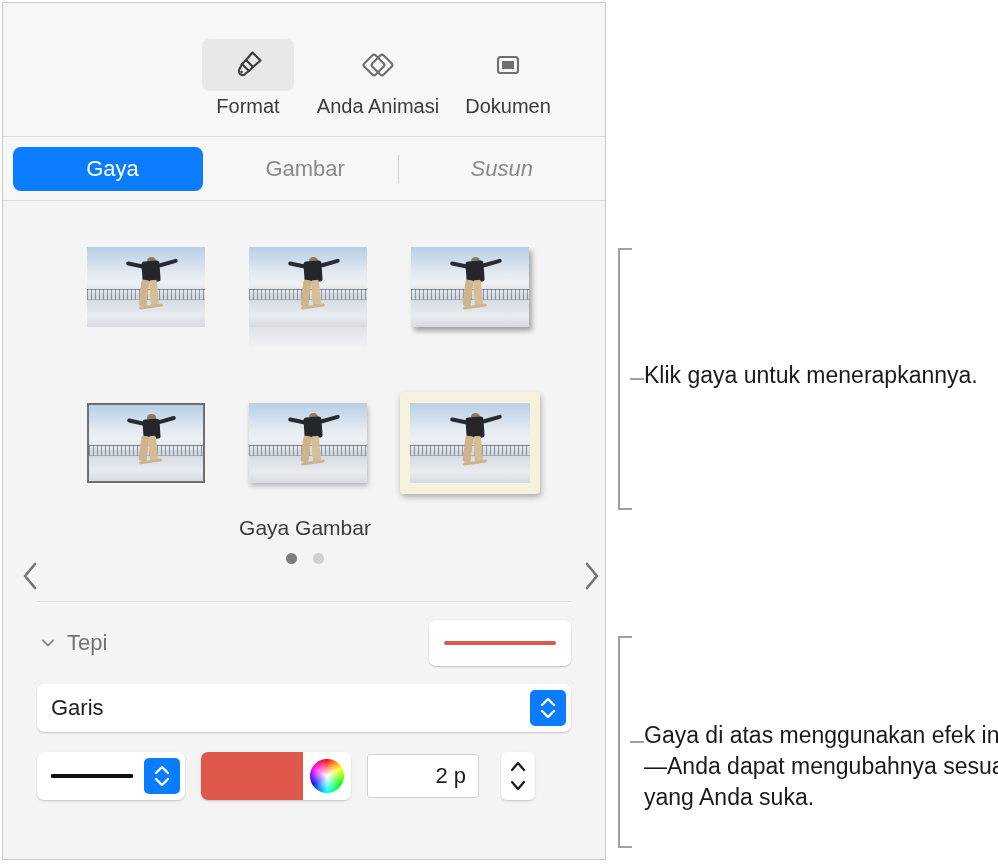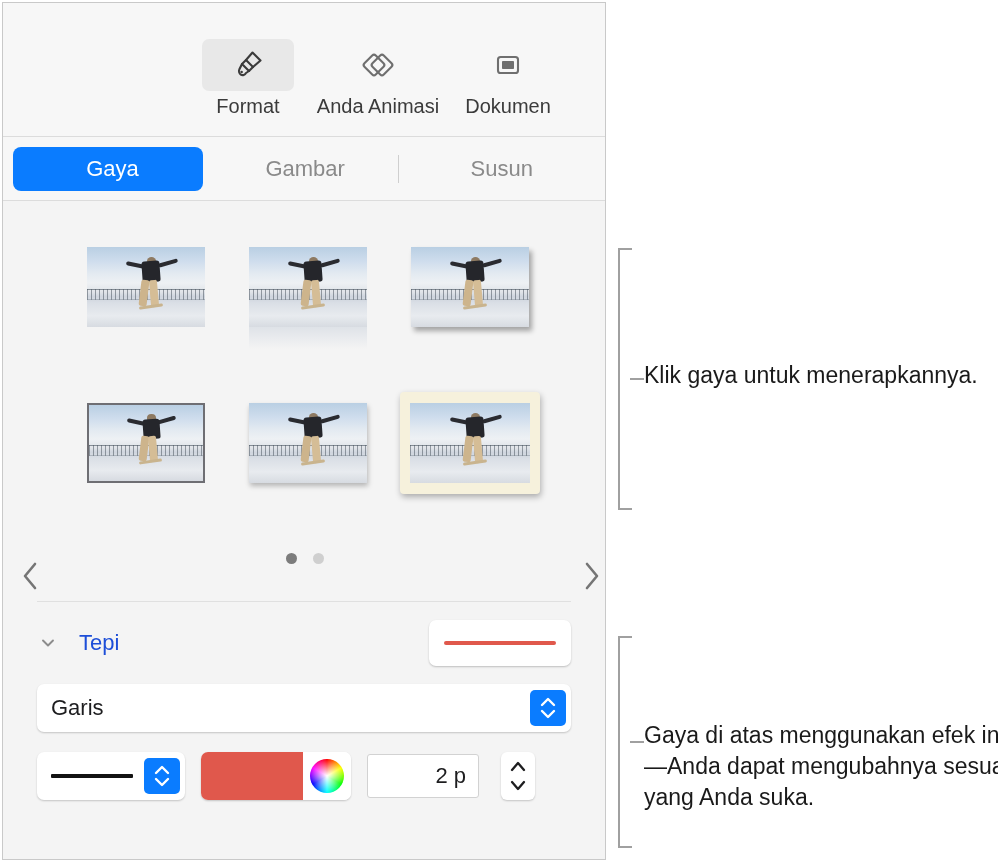--- a/index.html
+++ b/index.html
@@ -85,21 +85,21 @@
     color: #8a8a8a;
     text-align: center;
     line-height: 44px;
     border-radius: 8px;
     cursor: default;
     white-space: nowrap;
     padding-left: 9px;
   }
   .tab.tab-gaya { width: 190px; }
   .tab.tab-gambar { width: 196px; }
-  .tab.tab-susun { width: 196px; }
+  .tab.tab-susun { width: 196px; font-style: italic; }
   .tab.selected {
     background: #0a7cff;
     color: #ffffff;
   }
   .tab-sep {
     width: 1px;
     height: 28px;
     background: #cfcfcf;
   }
 
@@ -326,22 +326,22 @@
     width: 22px;
     height: 22px;
     display: flex;
     align-items: center;
     justify-content: center;
     color: #8c8c8c;
     cursor: default;
   }
   .section-title {
     font-size: 22px;
-    color: #1d4ed8;
-    margin-left: 20px;
+    color: #737373;
+    margin-left: 8px;
   }
   .stroke-preview {
     position: absolute;
     right: 0;
     width: 142px;
     height: 46px;
     background: #ffffff;
     border-radius: 7px;
     box-shadow: 0 1px 2px rgba(0,0,0,0.22);
     display: flex;
@@ -658,20 +658,21 @@
               <div class="leg-l"></div>
                 <div class="leg-r"></div>
                 <div class="board"></div>
             </div>
           </div>
         </div>
       </div>
 
     </div>
 
+    <div class="gallery-caption">Gaya Gambar</div>
 
     <div class="dots">
       <div class="dot active"></div>
       <div class="dot"></div>
     </div>
   </div>
 
   <div class="divider"></div>
 
   <div class="section">

